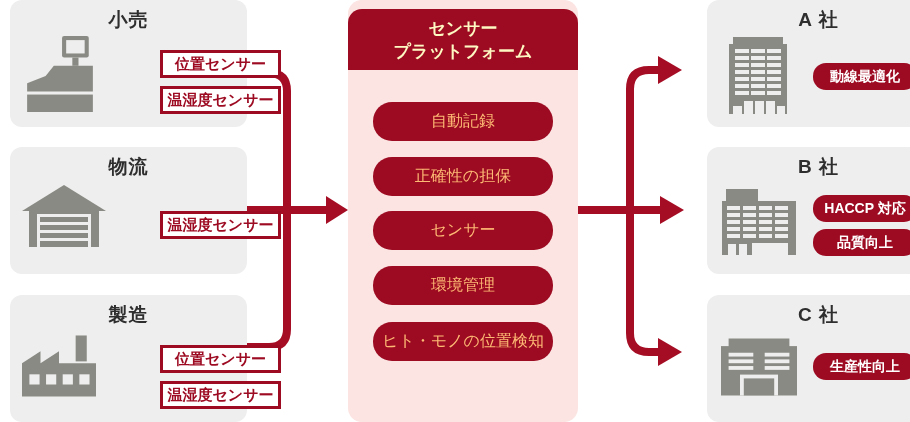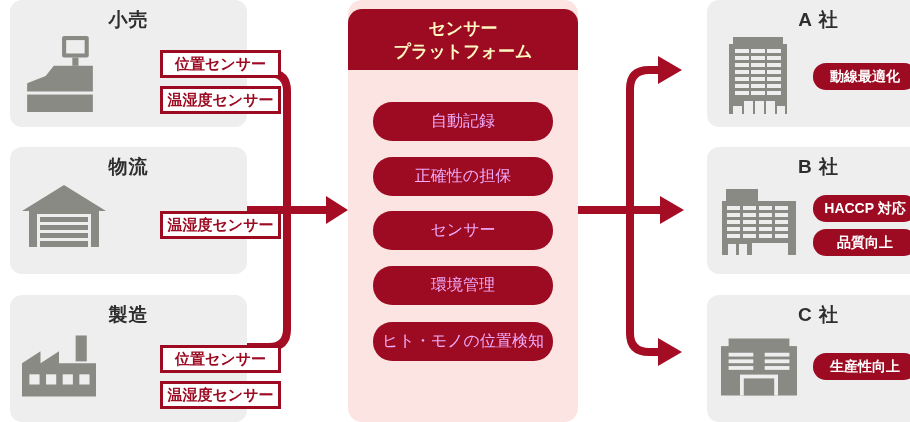--- a/index.html
+++ b/index.html
@@ -43,21 +43,21 @@
     background:var(--pink);border-radius:14px;
   }
   .platform-header{
     position:absolute;top:0;left:0;right:0;height:61px;box-sizing:border-box;
     background:var(--crimson);border-radius:14px 14px 0 0;
     color:#fef9c3;text-align:center;font-size:17px;font-weight:700;
     line-height:23px;padding-top:8px;margin-top:9px;
   }
   .feature-btn{
     position:absolute;left:25px;width:180px;height:39px;border-radius:19px;
-    background:var(--crimson);color:#f0abfc;font-size:16px;font-weight:500;
+    background:var(--crimson);color:#fdba74;font-size:16px;font-weight:500;
     display:flex;align-items:center;justify-content:center;white-space:nowrap;
   }
   .ft0{top:102px}.ft1{top:157px}.ft2{top:211px}.ft3{top:266px}.ft4{top:322px}
   
   .icon{position:absolute;line-height:0;}
   .icon svg{display:block;}
   
   .arrows{position:absolute;left:0;top:0;width:910px;height:422px;pointer-events:none;}
   .arrows .st{stroke:var(--arrow);stroke-width:8;fill:none;}
   .arrows .fl{fill:var(--arrow);stroke:none;}

